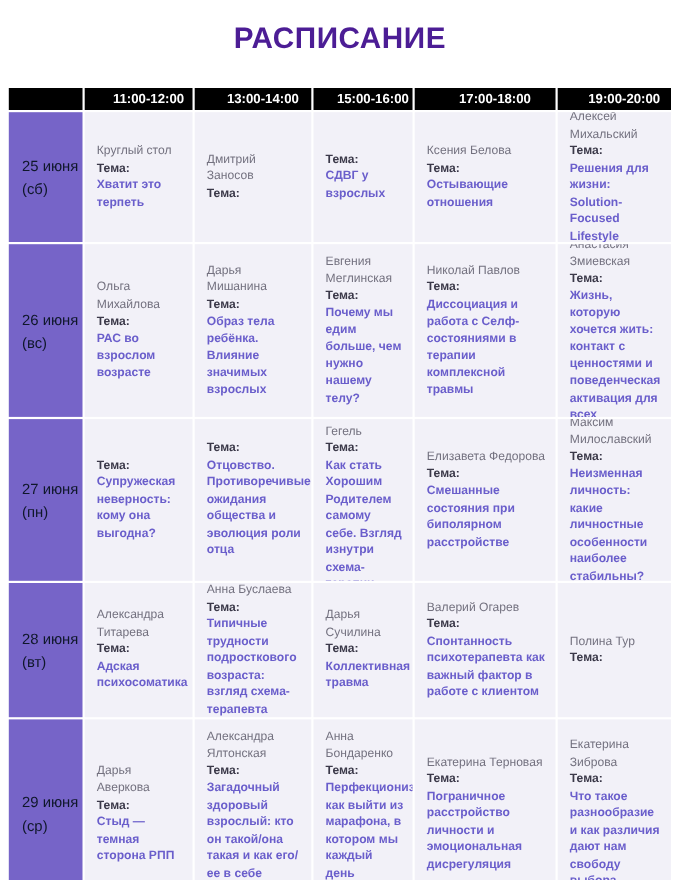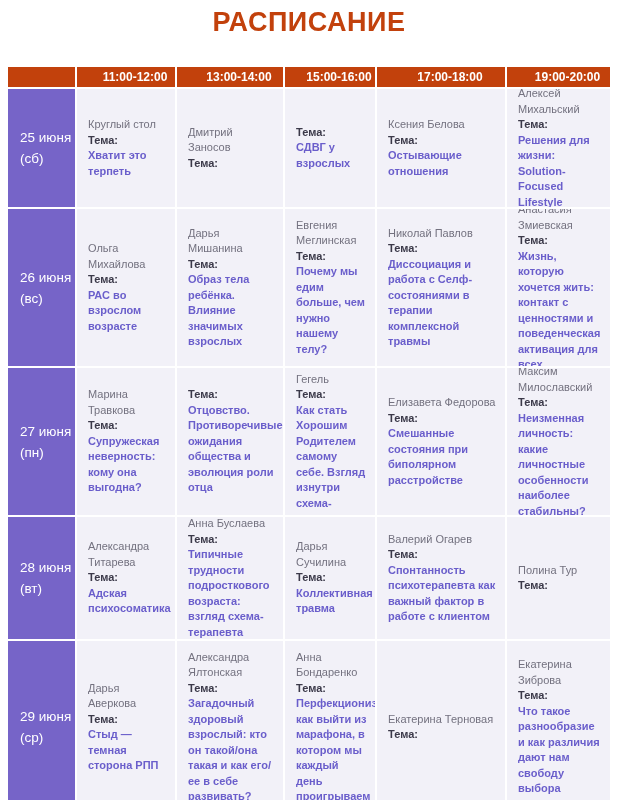--- a/index.html
+++ b/index.html
@@ -3,52 +3,52 @@
 <meta charset="utf-8">
 <style>
   * { margin: 0; padding: 0; box-sizing: border-box; }
   html, body {
     width: 618px; height: 800px;
     background: #ffffff;
     overflow: hidden;
     font-family: "Liberation Sans", sans-serif;
   }
   .page-title {
-    margin-top: 7px;
+    margin-top: 20px;
     text-align: center;
     font-size: 27px;
     font-weight: 800;
     letter-spacing: 0.5px;
-    color: #c2410c;
+    color: #4c1d95;
   }
   .schedule {
     margin: 29px 8px 0 8px;
     width: 602px;
     display: grid;
     grid-template-columns: 67px 98px 106px 90px 128px 103px;
     grid-template-rows: 20px 118px 157px 147px 122px 172px;
     gap: 2px;
     background: #ffffff;
   }
   .cell { overflow: hidden; }
   .corner, .time-head {
-    background: #c2410c;
+    background: #000000;
     padding-left: 18px;
   }
   .time-head {
     display: flex; align-items: center; justify-content: center;
     color: #ffffff;
     font-size: 12px;
     font-weight: 700;
   }
   .date {
     background: #7664c8;
     display: flex; flex-direction: column; justify-content: center;
     padding-left: 12px;
-    color: #ffffff;
+    color: #0f172a;
     font-size: 13.5px;
     font-weight: 500;
     line-height: 21px;
   }
   .session {
     background: #f2f1f8;
     display: flex; flex-direction: column; justify-content: center;
     padding: 6px 8px 6px 11px;
     font-size: 11px;
     line-height: 15.5px;
@@ -127,21 +127,20 @@
     <span class="speaker">Анастасия Змиевская</span>
     <span class="label">Тема:</span>
     <span class="topic">Жизнь, которую хочется жить: контакт с ценностями и поведенческая активация для всех</span>
   </div>
 
   <div class="cell date">
     <span>27 июня</span>
     <span>(пн)</span>
   </div>
   <div class="cell session">
-    <span class="speaker">Марина Травкова</span>
     <span class="label">Тема:</span>
     <span class="topic">Супружеская неверность: кому она выгодна?</span>
   </div>
   <div class="cell session">
     <span class="label">Тема:</span>
     <span class="topic">Отцовство. Противоречивые ожидания общества и эволюция роли отца</span>
   </div>
   <div class="cell session">
     <span class="speaker">Наталья Гегель</span>
     <span class="label">Тема:</span>
@@ -202,20 +201,21 @@
     <span class="topic">Загадочный здоровый взрослый: кто он такой/она такая и как его/ее в себе развивать?</span>
   </div>
   <div class="cell session">
     <span class="speaker">Анна Бондаренко</span>
     <span class="label">Тема:</span>
     <span class="topic">Перфекционизм: как выйти из марафона, в котором мы каждый день проигрываем</span>
   </div>
   <div class="cell session">
     <span class="speaker">Екатерина Терновая</span>
     <span class="label">Тема:</span>
+    <span class="topic">Пограничное расстройство личности и эмоциональная дисрегуляция</span>
   </div>
   <div class="cell session">
     <span class="speaker">Екатерина Зиброва</span>
     <span class="label">Тема:</span>
     <span class="topic">Что такое разнообразие и как различия дают нам свободу выбора</span>
   </div>
 
 </div>
 
 </body></html>

